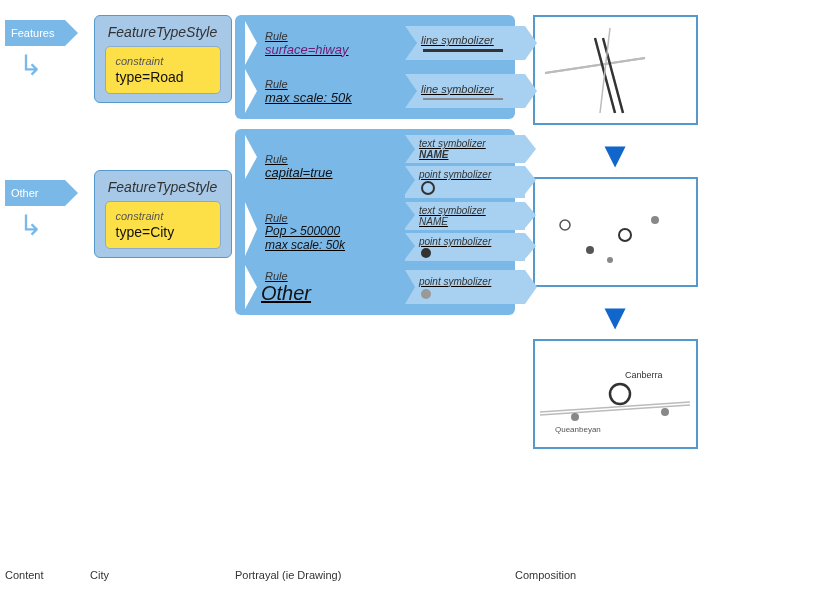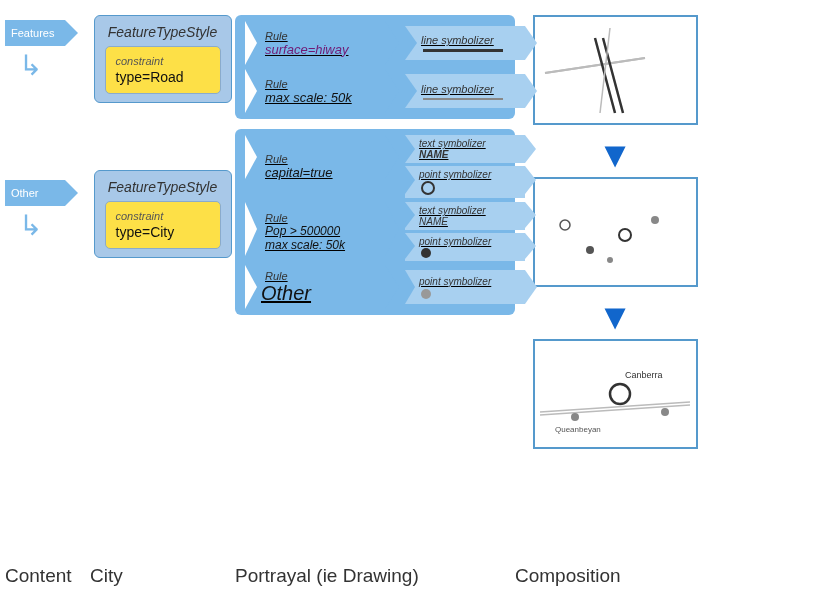--- a/index.html
+++ b/index.html
@@ -59,21 +59,21 @@
 
     
     .labels-row {
       display: flex;
       flex-direction: row;
       width: 828px;
       padding: 5px 5px 0 5px;
     }
 
     .label-text {
-      font-size: 19px;
+      font-size: 11px;
       color: #333;
     }
 
     
     .fts-box {
       background: #a8c8e8;
       border: 1.5px solid #5599cc;
       border-radius: 6px;
       padding: 8px 10px;
       margin-bottom: 12px;

